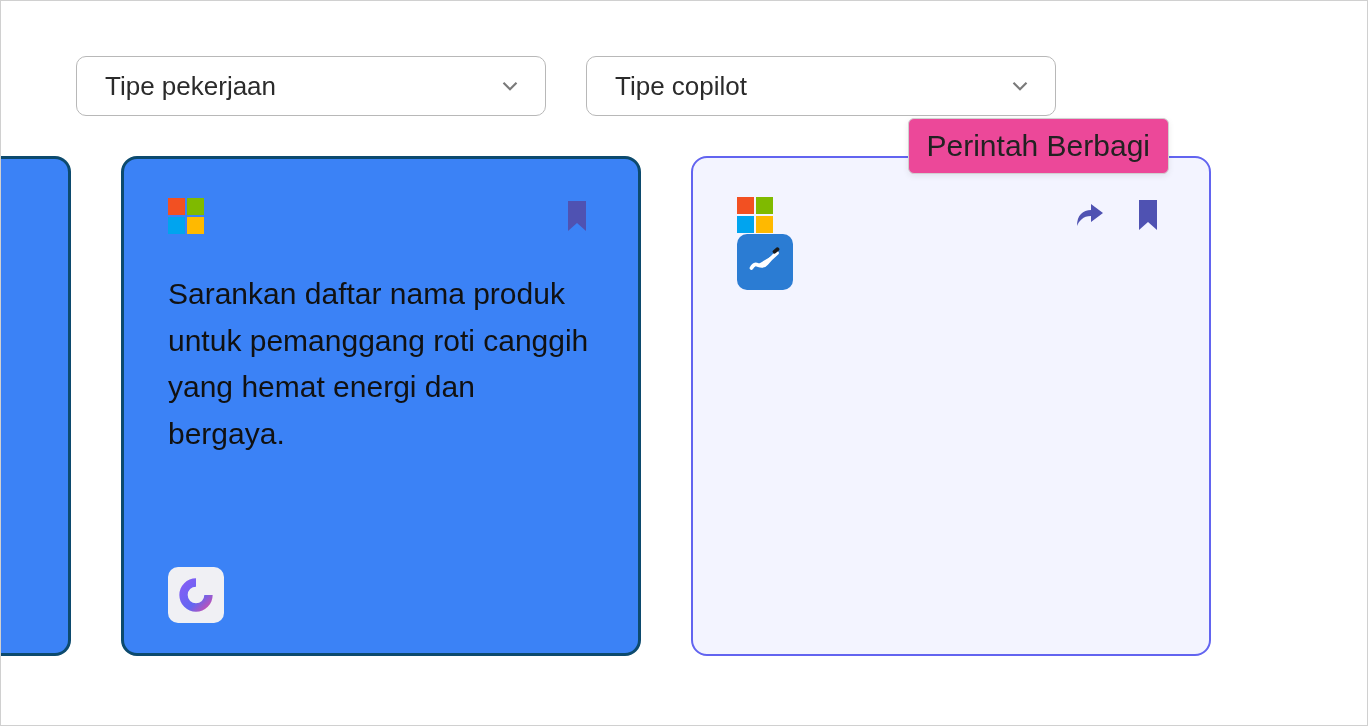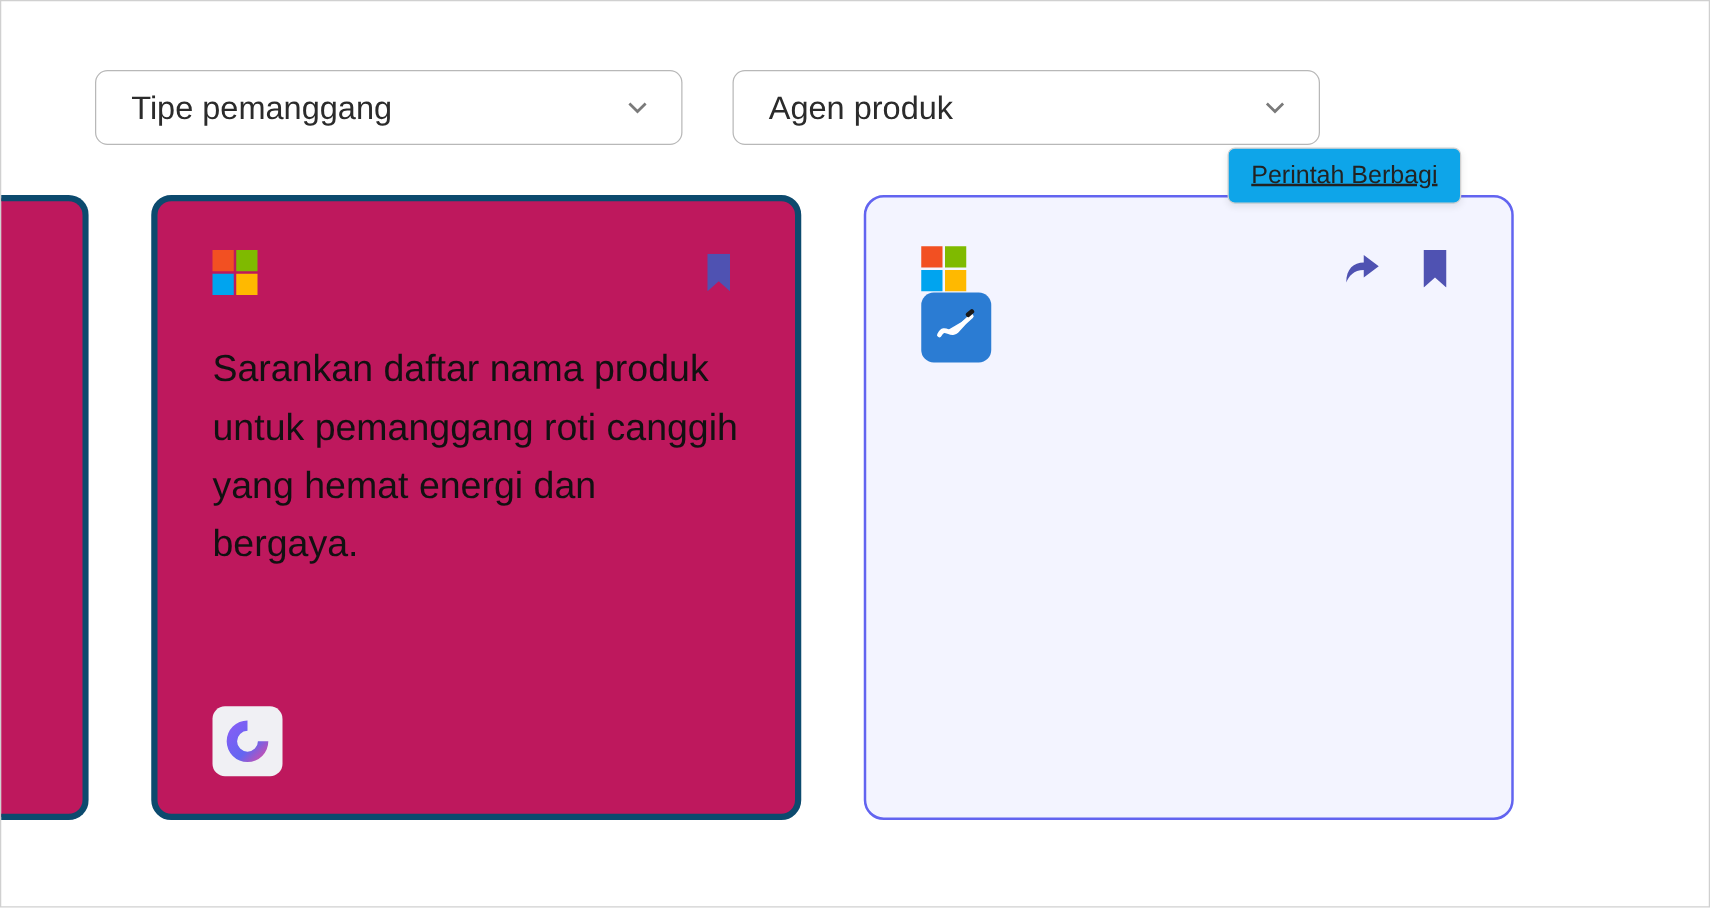--- a/index.html
+++ b/index.html
@@ -40,23 +40,23 @@
     .cards-row {
       display: flex;
       gap: 50px;
       padding: 40px 0 0 0;
       margin-left: -40px;
     }
     .card {
       position: relative;
       width: 520px;
       height: 500px;
-      border: 5px solid #0c4a6e;
+      border: 3px solid #0c4a6e;
       border-radius: 16px;
-      background: #be185d;
+      background: #3b82f6;
       padding: 38px 44px 30px 44px;
       display: flex;
       flex-direction: column;
     }
     .card.selected {
       border: 2px solid #6264f0;
       background: #f3f4ff;
     }
     .card.partial {
       width: 110px;
@@ -118,43 +118,42 @@
     .badge-loop svg { width: 40px; height: 40px; }
     .badge-wb {
       background: #2b7cd3;
       border-radius: 10px;
     }
     .badge-wb svg { width: 36px; height: 36px; }
     .tooltip {
       position: absolute;
       top: -40px;
       right: 40px;
-      background: #0ea5e9;
+      background: #ec4899;
       border: 1px solid #d0d0d0;
       border-radius: 6px;
       padding: 10px 18px;
-      font-size: 20px;
+      font-size: 30px;
       color: #222;
       box-shadow: 0 2px 6px rgba(0,0,0,0.08);
       white-space: nowrap;
-      text-decoration: underline;
     }
   </style>
 </head>
 <body>
 
 <div class="filter-row">
   <div class="dropdown">
-    <span>Tipe pemanggang</span>
+    <span>Tipe pekerjaan</span>
     <svg class="chevron" viewBox="0 0 24 24">
         <polyline points="6 9 12 15 18 9"></polyline>
       </svg>
   </div>
   <div class="dropdown">
-    <span>Agen produk</span>
+    <span>Tipe copilot</span>
     <svg class="chevron" viewBox="0 0 24 24">
         <polyline points="6 9 12 15 18 9"></polyline>
       </svg>
   </div>
 </div>
 
 <div class="cards-row">
 
   <div class="card partial">
     

